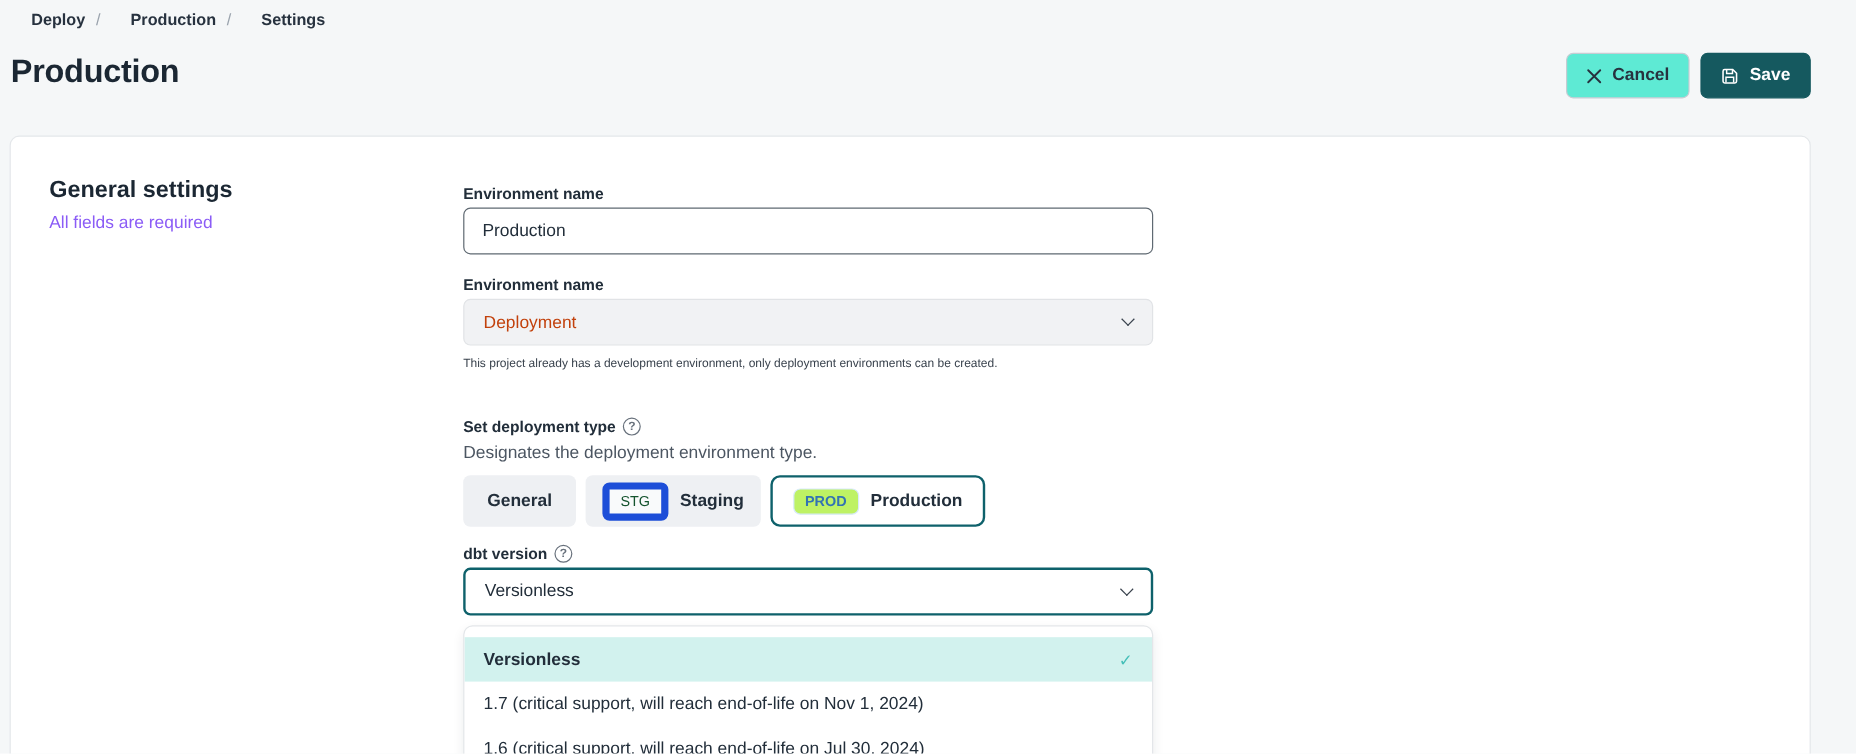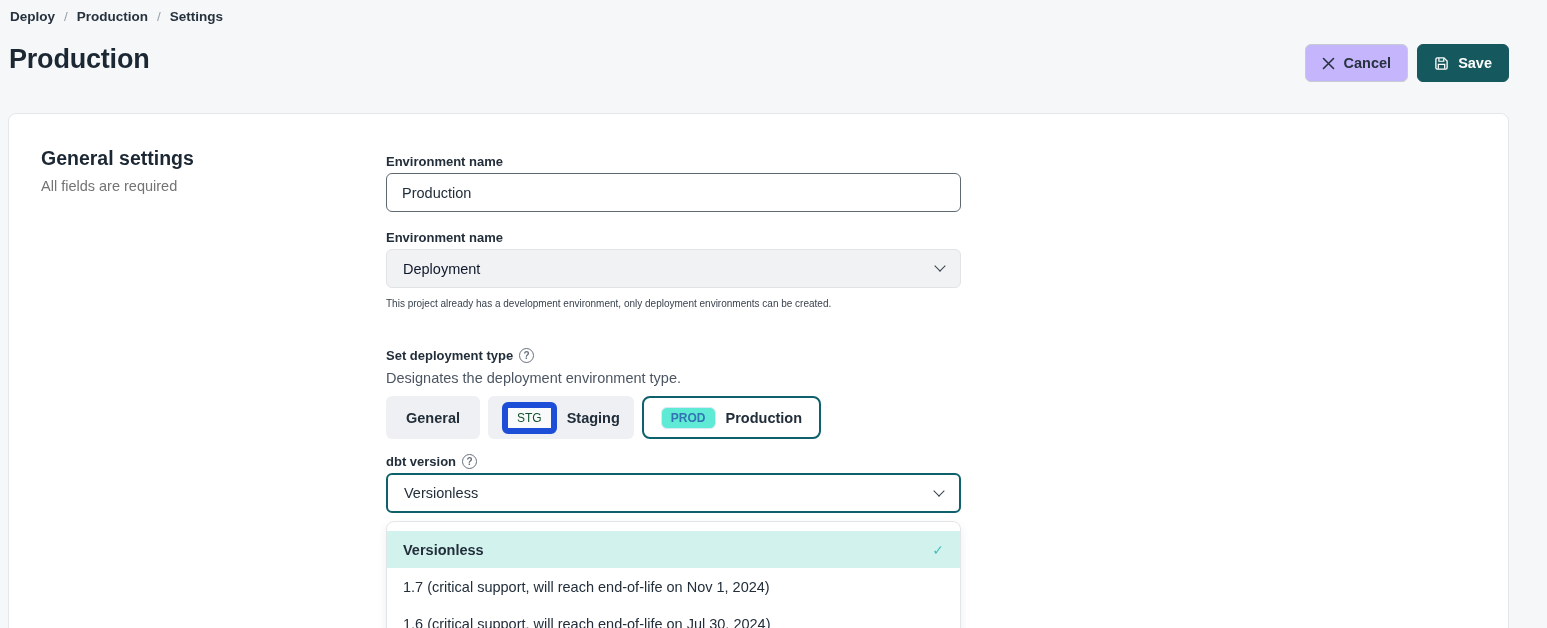--- a/index.html
+++ b/index.html
@@ -12,52 +12,52 @@
     color: #222e3a;
   }
 
   
   .breadcrumb {
     position: absolute; left: 10px; top: 9px;
     display: flex; align-items: center; gap: 9px;
     font-size: 13.5px; font-weight: 700; color: #27323f;
   }
   .breadcrumb .sep { color: #99a2ac; font-weight: 400; }
-  .breadcrumb .crumb { cursor: pointer; }
+  .breadcrumb .crumb { cursor: pointer; margin-left: 16px; }
 
   .page-title {
     position: absolute; left: 9px; top: 44px;
     font-size: 27px; font-weight: 700; color: #1b2733; letter-spacing: -0.2px;
   }
 
   .header-actions {
     position: absolute; top: 44px; right: 38px;
     display: flex; gap: 9px;
   }
   .btn {
     display: inline-flex; align-items: center; gap: 9px;
     height: 38px; padding: 0 16px;
     border-radius: 6px; font-size: 14.5px; font-weight: 600;
     font-family: "Liberation Sans", sans-serif;
     cursor: pointer;
   }
-  .btn-cancel { background: #c4b5fd; border: 1px solid #c6ccd3; color: #27323f; }
+  .btn-cancel { background: #5eead4; border: 1px solid #c6ccd3; color: #27323f; }
   .btn-save   { background: #15595f; border: 1px solid #15595f; color: #ffffff; }
 
   
   .card {
     position: absolute; left: 8px; top: 113px;
     width: 1501px; height: 560px;
     background: #ffffff;
     border: 1px solid #e4e7ea;
     border-radius: 8px;
   }
   .section-head { position: absolute; left: 32px; top: 33px; }
   .section-head h2 { font-size: 19.5px; font-weight: 700; color: #1b2733; }
-  .section-head .sub { margin-top: 8px; font-size: 14.5px; color: #737373; font-weight: 400; }
+  .section-head .sub { margin-top: 8px; font-size: 14.5px; color: #8b5cf6; font-weight: 400; }
 
   
   .form { position: absolute; left: 377px; top: 40px; width: 575px; }
   .form .abs { position: absolute; left: 0; }
 
   .field-label { font-size: 13px; font-weight: 700; color: #222e3a; }
   .label-row { display: flex; align-items: center; gap: 6px; }
 
   .help-icon {
     display: inline-flex; align-items: center; justify-content: center;
@@ -73,21 +73,21 @@
     font-family: "Liberation Sans", sans-serif;
     background: #fff;
   }
 
   .select {
     width: 575px; height: 39px;
     display: flex; align-items: center; justify-content: space-between;
     padding: 0 16px; border-radius: 6px; font-size: 14.5px;
     cursor: pointer;
   }
-  .select-disabled { background: #f1f2f4; border: 1px solid #e1e3e6; color: #0f172a; }
+  .select-disabled { background: #f1f2f4; border: 1px solid #e1e3e6; color: #c2410c; }
   .select-open { background: #ffffff; border: 2px solid #0e616b; color: #222e3a; height: 40px; }
 
   .chevron {
     width: 8px; height: 8px;
     border-right: 1.6px solid #39424d; border-bottom: 1.6px solid #39424d;
     transform: rotate(45deg); margin-top: -5px;
   }
 
   .helper-text { width: 555px; font-size: 10px; line-height: 21px; color: #39424d; }
   .desc-text { font-size: 14.5px; color: #4c5662; }
@@ -102,21 +102,21 @@
     font-family: Liberation Sans, sans-serif; cursor: pointer;
   }
   .seg-btn.with-chip { padding: 0 14px; }
   .seg-btn.selected {
     background: #ffffff; border: 2px solid #0e616b; border-radius: 8px; padding: 0 17px;
   }
   .chip {
     font-size: 12px; padding: 3px 9px; border-radius: 6px; font-weight: 400;
   }
   .chip-stg { background: #f9fafb; border: 6px solid #1d4ed8; color: #14532d; text-align: center; }
-  .chip-prod { background: #5eead4; color: #3273b4; font-weight: 600; border: 1px solid #d8eafa; }
+  .chip-prod { background: #bef264; color: #3273b4; font-weight: 600; border: 1px solid #d8eafa; }
 
   
   .dropdown {
     position: absolute; left: 0; top: 367px; width: 575px;
     background: #ffffff; border: 1px solid #e3e6e9; border-radius: 8px;
     box-shadow: 0 4px 10px rgba(23,35,48,.08);
     padding: 9px 0 14px 0; overflow: hidden;
   }
   .dd-row {
     height: 37px; display: flex; align-items: center; justify-content: space-between;

